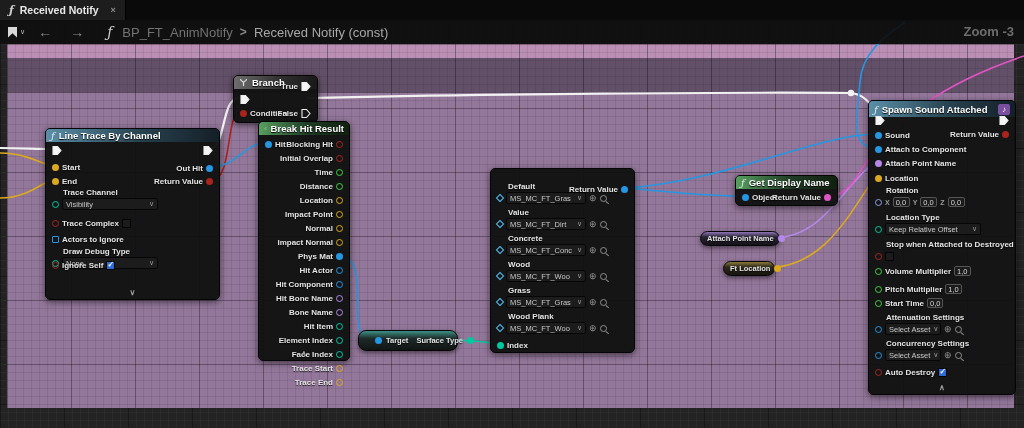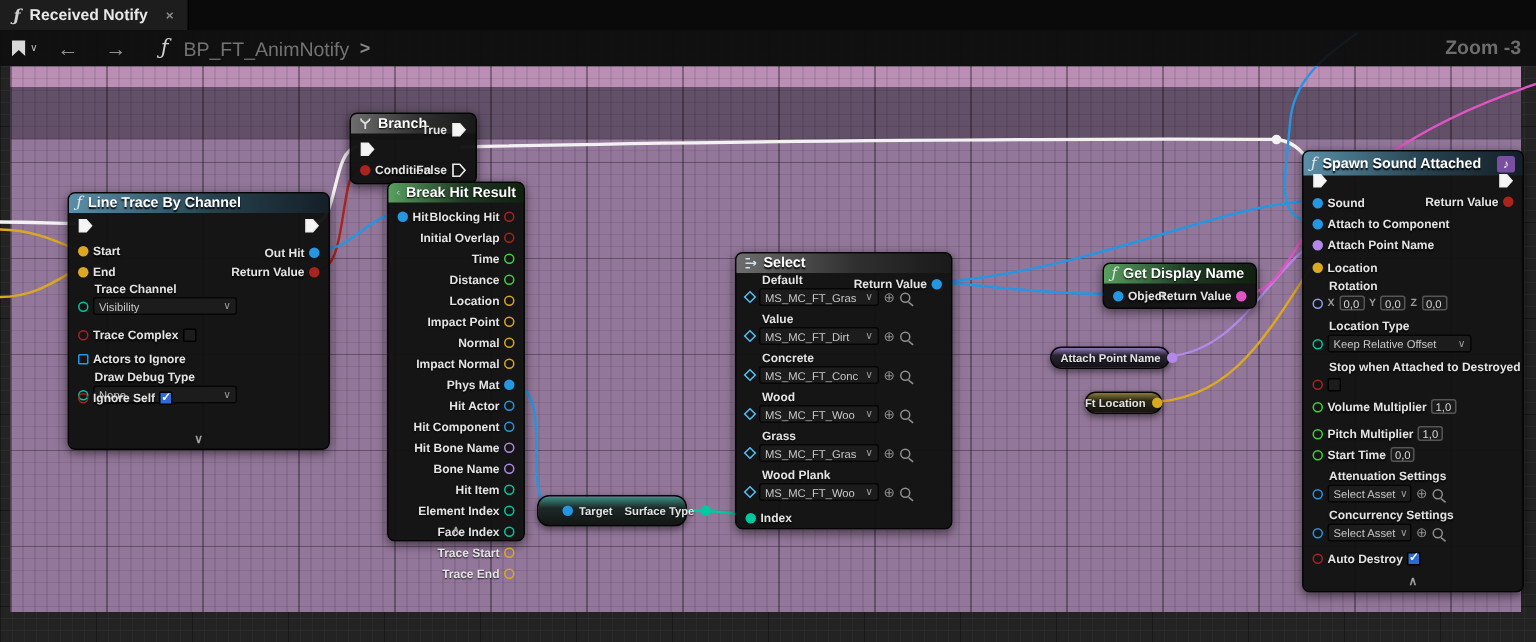--- a/index.html
+++ b/index.html
@@ -66,21 +66,21 @@
   .lens{position:relative;width:7px;height:7px;border:1.3px solid #8f8f8f;border-radius:50%;}
   .lens:after{content:"";position:absolute;left:5px;top:5px;width:4px;height:1.4px;background:#8f8f8f;transform:rotate(40deg);transform-origin:0 0;}
   .cbox{width:9px;height:9px;border:1px solid #000;background:#1c1c1c;border-radius:1px;display:flex;align-items:center;justify-content:center;}
   .cbox.on{background:#2b6bd4;color:#fff;font-size:8px;font-weight:bold;line-height:1;}
   .nfield{height:10px;background:#1b1b1b;border:1px solid #555;border-radius:2px;color:#d8d8d8;font-size:7.5px;display:flex;align-items:center;padding:0 2px;}
   .vlab{font-size:7px;color:#9a9a9a;font-weight:bold;}
   .collapse{position:absolute;left:0;right:0;text-align:center;color:#9f9f9f;font-size:8px;line-height:8px;font-weight:bold;}
   .pill{position:absolute;border:1px solid #050505;border-radius:8px;display:flex;align-items:center;gap:4px;padding:0 6px;box-shadow:0 2px 5px rgba(0,0,0,.5);}
   .pill .plabel{font-size:7.5px;}
   .pill.purple{background:linear-gradient(180deg,#8f76b8 0%,#2a2433 38%,#141218 100%);}
-  .pill.gold{background:linear-gradient(180deg,#8a7a3a 0%,#2e2a18 38%,#161410 100%);justify-content:center;}
+  .pill.gold{background:linear-gradient(180deg,#8a7a3a 0%,#2e2a18 38%,#161410 100%);}
   .pill.teal{background:linear-gradient(180deg,#3e8f86 0%,#1d2a28 40%,#121514 100%);padding-left:16px;}
 </style>
 </head>
 <body>
 
 <div id="screen">
   <div id="tabbar">
     <div class="tab">
       <span class="fico">ƒ</span>
       <span>Received Notify</span>
@@ -289,26 +289,20 @@
             <span class="pin-c" style="border:1.4px solid #dba821;background:transparent;"></span>
             <span class="plabel">Trace Start</span>
           </div>
           <div class="prow right" style="top: 254px;">
             <span class="pin-c" style="border:1.4px solid #dba821;background:transparent;"></span>
             <span class="plabel">Trace End</span>
           </div>
           <div class="collapse" style="bottom: 2px;">∧</div>
         </div>
         <div class="node" style="left: 490px; top: 148px; width: 145px; height: 185px;">
-          <div class="nhead gray">
-            <svg width="9" height="9" viewBox="0 0 9 9">
-              <path d="M1 1.5 H4 M1 4.5 H4 M1 7.5 H4 M4 4.5 H8 M8 4.5 L6.3 3 M8 4.5 L6.3 6" stroke="#cfe0ee" stroke-width="1" fill="none"></path>
-            </svg>
-            <span class="t">Select</span>
-          </div>
           <div class="ptext" style="top: 13px;">Default</div>
           <div class="prow left" style="top: 23px;">
             <span class="pin-d" style="border:1.4px solid #52c1f5;background:transparent;"></span>
             <div class="dd" style="width:80px">
               <span>MS_MC_FT_Gras</span>
               <span class="chev">∨</span>
             </div>
             <span class="plus">⊕</span>
             <span class="lens"></span>
           </div>
@@ -504,16 +498,17 @@
       </div>
 
     <div id="toolbar">
       <span class="bookmark"></span>
       <span class="tinychev">∨</span>
       <span class="navarrow">←</span>
       <span class="navarrow">→</span>
       <span class="fico">ƒ</span>
       <span class="crumb">BP_FT_AnimNotify</span>
       <span class="sep">&gt;</span>
+      <span class="crumb2">Received Notify (const)</span>
     </div>
     <div id="zoomlabel">Zoom -3</div>
   </div>
 </div>
 
 </body></html>

